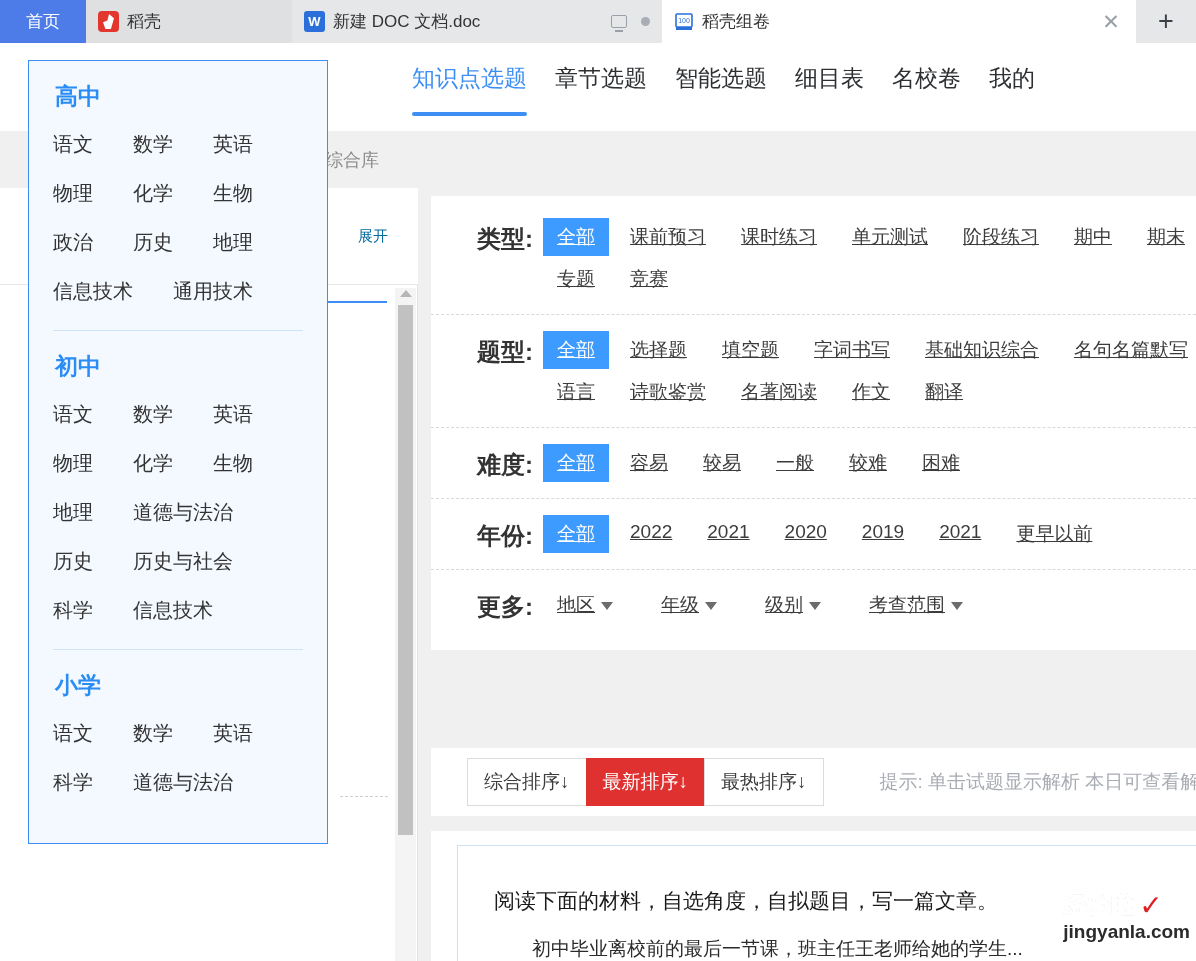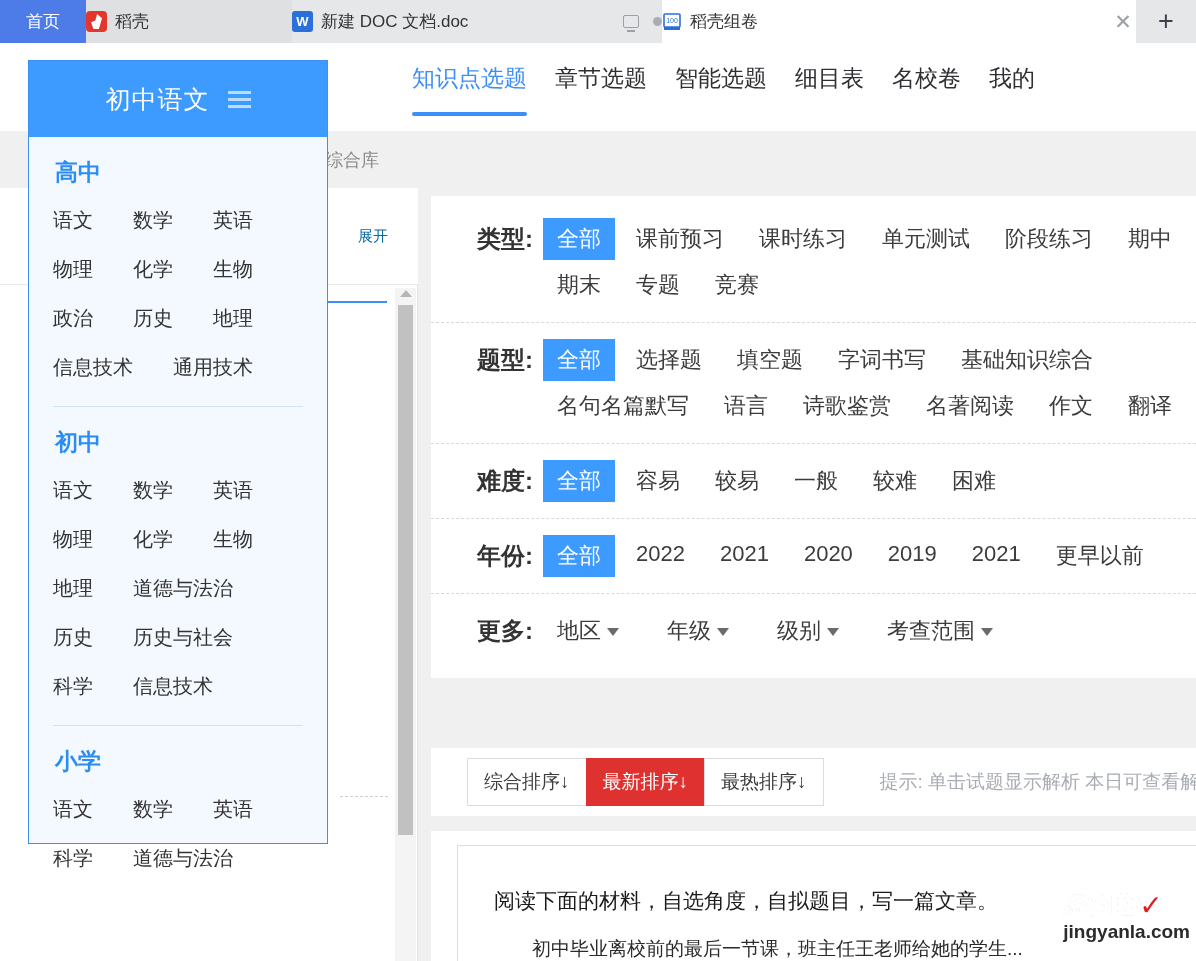--- a/index.html
+++ b/index.html
@@ -14,21 +14,21 @@
   
   .tabbar {
     position: absolute; top: 0; left: 0;
     width: 1196px; height: 43px;
     background: #ffffff;
     display: flex; align-items: stretch;
   }
   .tab {
     display: flex; align-items: center;
     gap: 8px;
-    padding: 0 0;
+    padding: 0 12px;
     font-size: 17px;
     color: #333;
     position: relative;
     white-space: nowrap;
   }
   .tab-home {
     width: 86px;
     background: #4d7ce8;
     color: #ffffff;
     justify-content: center;
@@ -234,23 +234,24 @@
     flex-wrap: wrap;
   }
   .frow:last-child { border-bottom: none; }
   .flabel {
     font-size: 24px; font-weight: bold; color: #333;
     width: 66px; flex: 0 0 auto; padding-top: 7px;
     white-space: nowrap;
   }
   .fopts { display: flex; flex-wrap: wrap; flex: 1; }
   .fopt {
-    font-size: 22px; color: #3c3c3c;
+    font-size: 19px; color: #3c3c3c;
     padding: 6px 14px; margin: 2px 7px 2px 0;
     white-space: nowrap;
+    text-decoration: underline;
   }
   .fopt.sel {
     background: #3d9bff; color: #ffffff;
   }
   .fopt.drop { padding-right: 6px; margin-right: 28px; }
   .caret {
     display: inline-block; margin-left: 6px;
     width: 0; height: 0;
     border-left: 6px solid transparent; border-right: 6px solid transparent;
     border-top: 8px solid #6b6b6b; vertical-align: middle;
@@ -468,28 +469,20 @@
     <div class="qcard">
       <div class="qinner">
         <div class="qline1">阅读下面的材料，自选角度，自拟题目，写一篇文章。</div>
         <div class="qline2">初中毕业离校前的最后一节课，班主任王老师给她的学生...</div>
       </div>
     </div>
 
   </div>
 
   <div class="dropdown">
-    <div class="dd-head">
-      <span class="dd-title">初中语文</span>
-      <span class="dd-burger">
-          <span></span>
-          <span></span>
-          <span></span>
-        </span>
-    </div>
     <div class="dd-body">
 
       <div class="dd-group">
         <div class="dd-gtitle">高中</div>
         <div class="dd-row">
           <div class="dd-sub">语文</div>
           <div class="dd-sub">数学</div>
           <div class="dd-sub">英语</div>
         </div>
         <div class="dd-row">

